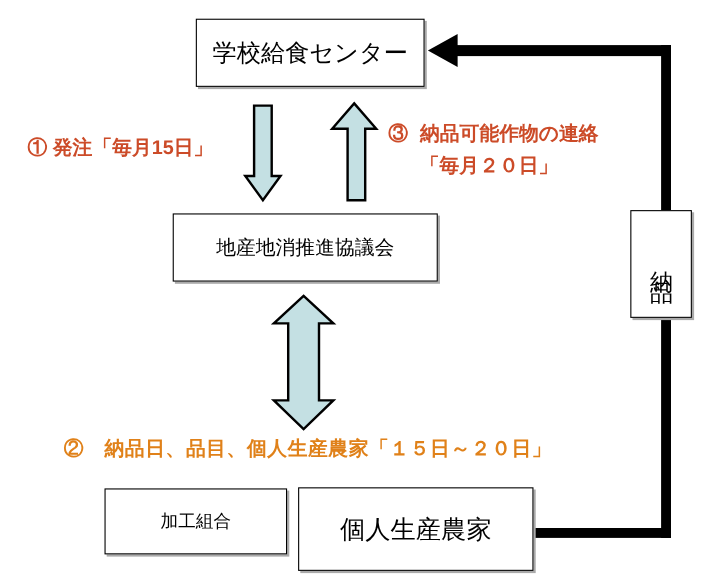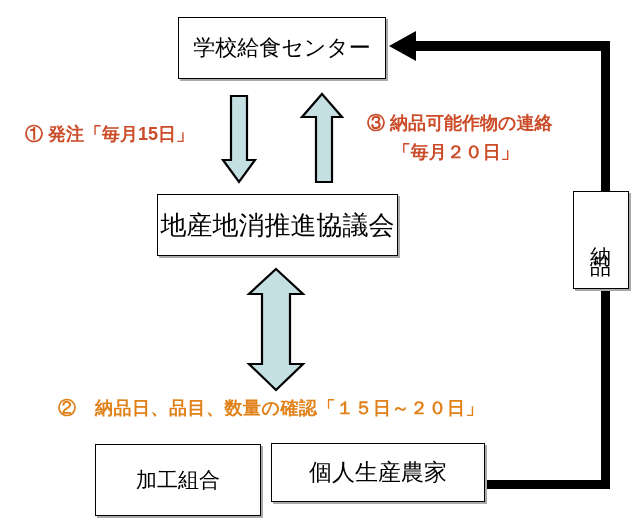--- a/index.html
+++ b/index.html
@@ -25,23 +25,23 @@
     box-shadow: 2px 2px 0 var(--box-shadow, #aaaaaa);
     display: flex;
     align-items: center;
     justify-content: center;
     color: #000000;
     z-index: 3;
     box-sizing: border-box;
     white-space: nowrap;
   }
   .node-school   { left: 178px; top: 17px;  width: 208px; height: 62px; font-size: 22px; }
-  .node-council  { left: 157px; top: 194px; width: 241px; height: 62px; font-size: 26px; }
-  .node-kako     { left: 95px;  top: 444px; width: 166px; height: 72px; font-size: 21px; }
-  .node-kojin    { left: 271px; top: 443px; width: 214px; height: 59px; font-size: 23px; }
+  .node-council  { left: 157px; top: 194px; width: 241px; height: 62px; font-size: 18px; }
+  .node-kako     { left: 95px;  top: 444px; width: 166px; height: 60px; font-size: 16px; }
+  .node-kojin    { left: 271px; top: 443px; width: 214px; height: 76px; font-size: 23px; }
   .node-delivery { left: 573px; top: 191px; width: 56px;  height: 98px; font-size: 21px; }
   .vtext {
     writing-mode: vertical-rl;
     text-orientation: upright;
     letter-spacing: 10px;
     line-height: 1;
   }
 
   
   .seg {
@@ -81,21 +81,21 @@
   
   .step-label {
     position: absolute;
     font-weight: bold;
     font-size: 18px;
     line-height: 1.2;
     z-index: 4;
     white-space: nowrap;
   }
   .label-step1 { left: 25px;  top: 124px; color: var(--step1-color, #cc4b28); text-align: center; }
-  .label-step3 { left: 359px; top: 109px; color: var(--step3-color, #cc4b28); line-height: 29px; }
+  .label-step3 { left: 345px; top: 109px; color: var(--step3-color, #cc4b28); line-height: 29px; font-family: Liberation Mono, monospace; }
   .label-step3 .line1 { display: block; padding-left: 8px; }
   .label-step3 .line2 { display: block; text-align: center; }
   .label-step2 { left: 58px;  top: 398px; color: var(--step2-color, #e08119); letter-spacing: 0.5px; }
 </style>
 </head>
 <body>
 
 <div class="canvas">
 
   <div class="seg seg-top"></div>
@@ -129,15 +129,15 @@
     <span class="vtext">納品</span>
   </div>
 
   <div class="step-label label-step1">① 発注「毎月15日」</div>
 
   <div class="step-label label-step3">
     <span class="line1">③ 納品可能作物の連絡</span>
     <span class="line2">「毎月２０日」</span>
   </div>
 
-  <div class="step-label label-step2">②　納品日、品目、数量の確認「１５日～２０日」</div>
+  <div class="step-label label-step2">②　納品日、品目、個人生産農家「１５日～２０日」</div>
 
 </div>
 
 </body></html>

